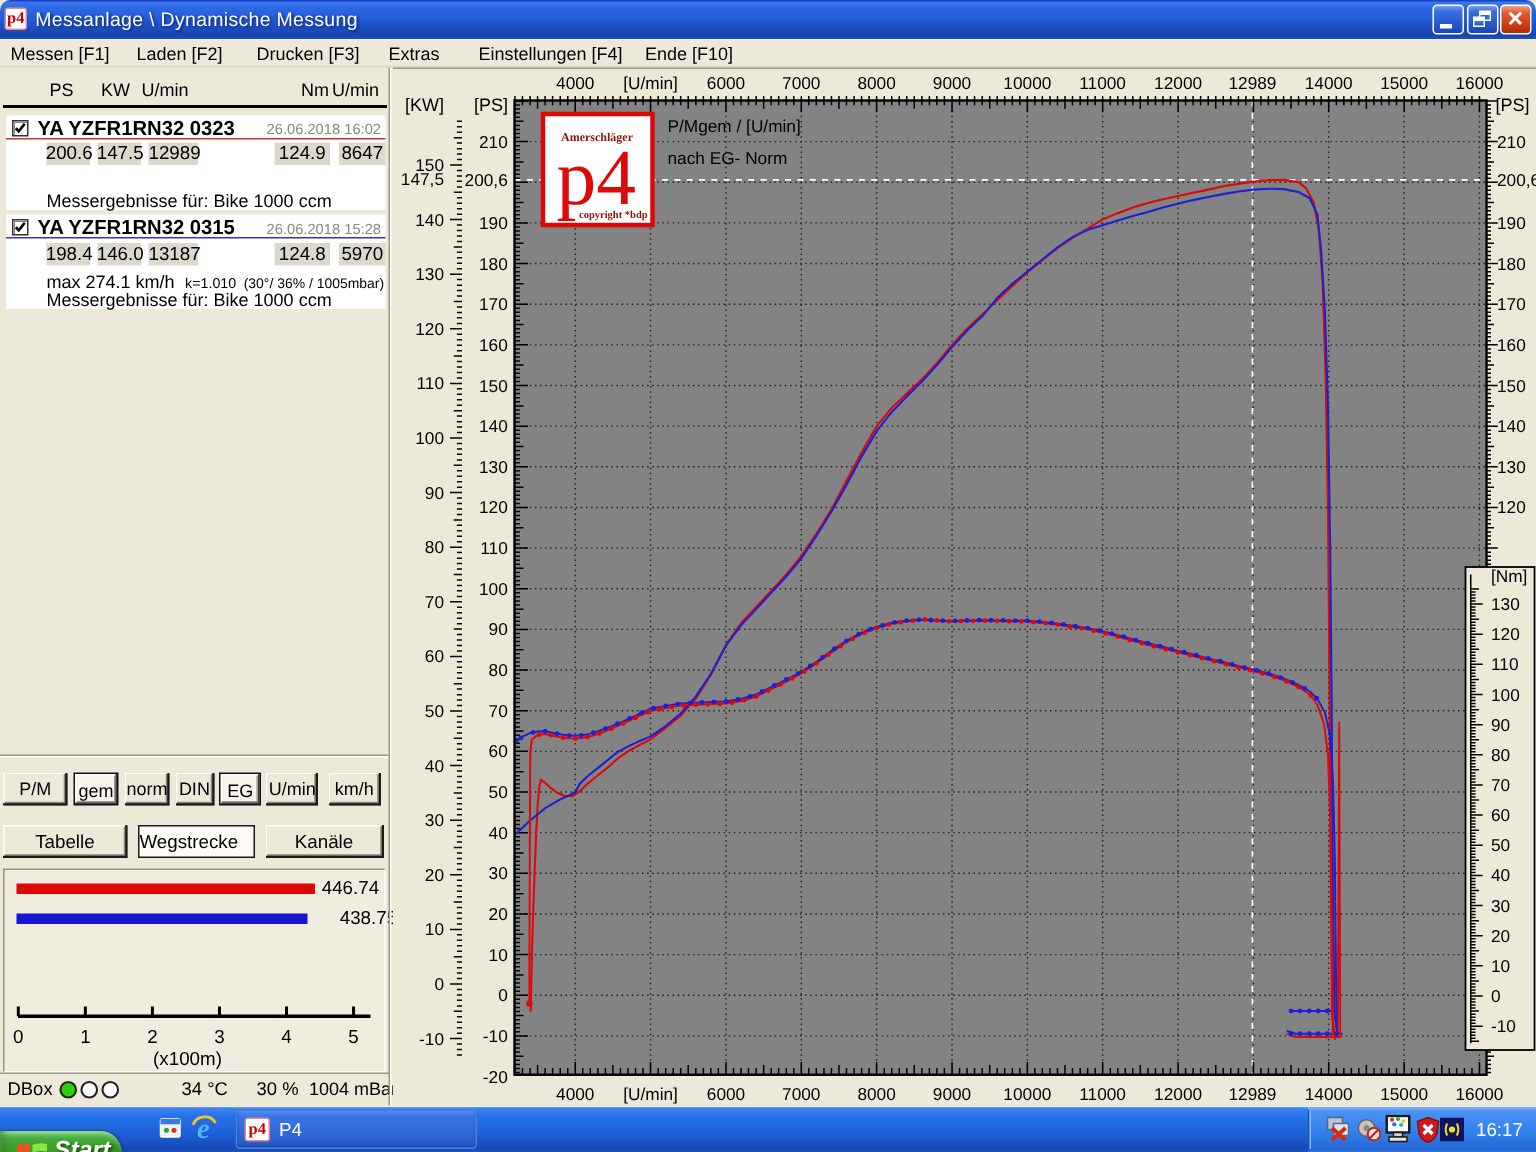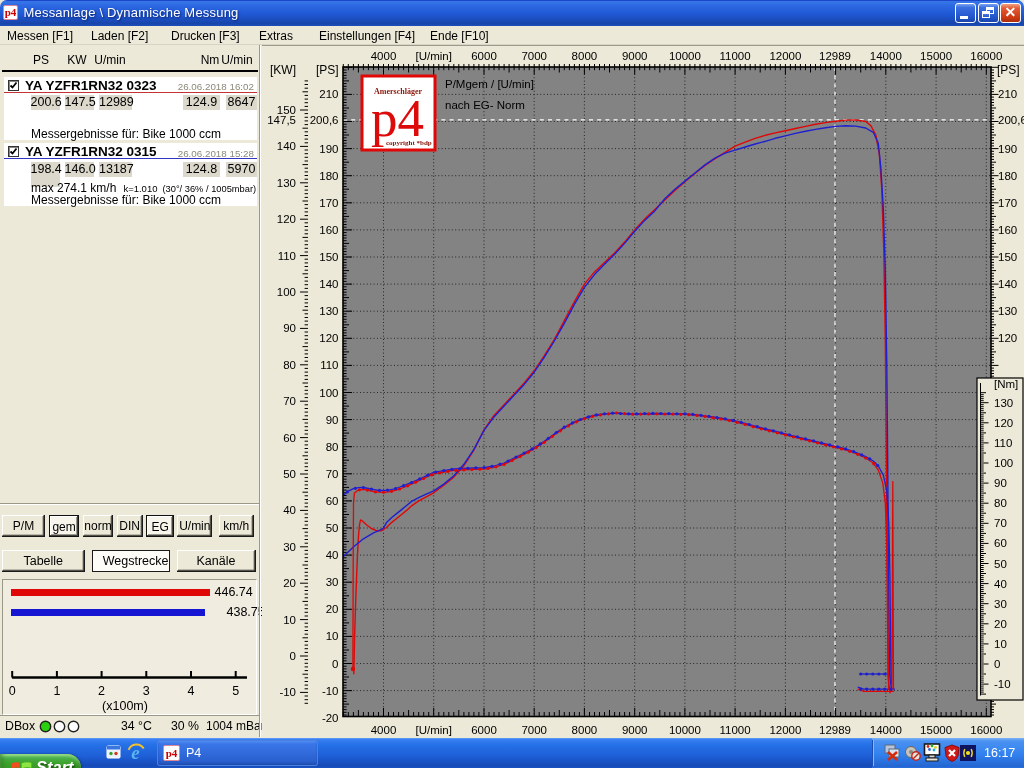--- a/index.html
+++ b/index.html
@@ -62,39 +62,39 @@
     </div>
     <div class="entry" style="top:98px;height:63px">
       <div class="abs" style="left:3.5px;top:3px;width:11px;height:11px;background:#fff;border:1px solid #333;box-shadow:inset 1px 1px 0 #888">
         <svg width="9" height="9" viewBox="0 0 9 9" style="position:absolute;left:0;top:0">
           <path d="M1.5 4.5 L3.5 6.5 L7.5 1.5" stroke="#000" stroke-width="1.8" fill="none"></path>
         </svg>
       </div>
       <div class="abs" style="left:21px;top:1px;font-size:13.5px;font-weight:bold">YA YZFR1RN32 0315</div>
       <div class="abs" style="right:3px;top:4.5px;font-size:9.8px;color:#8a8878">26.06.2018 15:28</div>
       <div class="abs" style="left:0;top:15px;width:253px;height:1.2px;background:#3434c4"></div>
-      <div class="cell" style="left:26.5px;top:18.5px;width:29px;height:25px;line-height:15px">198.4</div>
+      <div class="cell" style="left:26.5px;top:18.5px;width:29px;height:15px;line-height:15px">198.4</div>
       <div class="cell" style="left:60.5px;top:18.5px;width:29px;height:15px;line-height:15px">146.0</div>
       <div class="cell" style="left:95px;top:18.5px;width:33px;height:15px;line-height:15px">13187</div>
       <div class="cell" style="left:179px;top:18.5px;width:37px;height:15px;line-height:15px">124.8</div>
       <div class="cell" style="left:222px;top:18.5px;width:31px;height:15px;line-height:15px">5970</div>
       <div class="abs" style="left:27px;top:38px;font-size:12px;white-space:nowrap">max 274.1 km/h<span style="font-size:9.5px;margin-left:7px">k=1.010</span><span style="font-size:9.3px;margin-left:5px">(30°/ 36% / 1005mbar)</span></div>
       <div class="abs" style="left:27px;top:50px;font-size:12px;white-space:nowrap">Messergebnisse für: Bike 1000 ccm</div>
     </div>
     <div class="abs" style="left:0;top:458px;width:259px;height:1px;background:#9a9888"></div>
     <div class="abs" style="left:0;top:459px;width:259px;height:1px;background:#fff"></div>
     <div class="btn" style="left:2px;top:470px;width:43px;height:22px">P/M</div>
     <div class="btn btnd" style="left:48.8px;top:470px;width:30.5px;height:22px">gem</div>
     <div class="btn" style="left:83px;top:470px;width:30px;height:22px">norm</div>
     <div class="btn" style="left:116.6px;top:470px;width:26px;height:22px">DIN</div>
     <div class="btn btnd" style="left:146.4px;top:470px;width:27.5px;height:22px">EG</div>
     <div class="btn" style="left:177.3px;top:470px;width:35px;height:22px">U/min</div>
     <div class="btn" style="left:219px;top:470px;width:34.5px;height:22px">km/h</div>
     <div class="btn" style="left:2px;top:505px;width:82.5px;height:22px;padding-top:4px;font-size:12.5px">Tabelle</div>
-    <div class="abs" style="left:92px;top:505px;width:77.5px;height:22px;background:#fdfcf7;border:1.8px solid #1a1a1a;font-size:12.5px;text-align:right;padding-top:3px">Wegstrecke</div>
+    <div class="abs" style="left:92px;top:505px;width:77.5px;height:22px;background:#fdfcf7;border:1.8px solid #1a1a1a;font-size:12.5px;text-align:left;padding-top:3px">Wegstrecke</div>
     <div class="btn" style="left:176.5px;top:505px;width:79px;height:22px;padding-top:4px;font-size:12.5px">Kanäle</div>
     <div class="abs" style="left:1.5px;top:533.5px;width:255px;height:136px;background:#f0ede0;border:1px solid #9a9888;border-right-color:#fff;border-bottom-color:#fff">
       <div class="abs" style="left:8.5px;top:9px;width:199px;height:7px;background:#e00707"></div>
       <div class="abs" style="left:212px;top:5px;font-size:12.5px">446.74</div>
       <div class="abs" style="left:8.5px;top:29px;width:194px;height:7px;background:#1515d2"></div>
       <div class="abs" style="left:224px;top:25px;font-size:12.5px">438.75</div>
       <svg class="abs" style="left:0;top:0" width="255" height="136" viewBox="0 0 255 136">
         <path d="M9 142.5 H244" transform="translate(0,-45)" stroke="#000" stroke-width="2.4"></path>
         <path d="M9.2 91 v6.5 M53.9 91 v6.5 M98.6 91 v6.5 M143.3 91 v6.5 M188.0 91 v6.5 M232.7 91 v6.5" stroke="#000" stroke-width="2"></path>
         <text x="9.2" y="115" font-size="12.5" text-anchor="middle" font-family="&quot;Liberation Sans&quot;, sans-serif">0</text>

